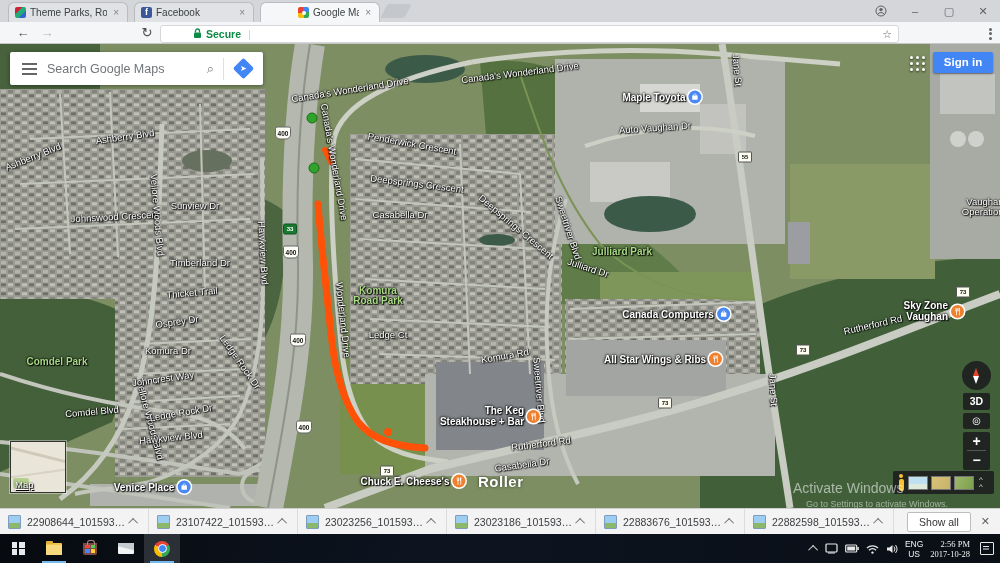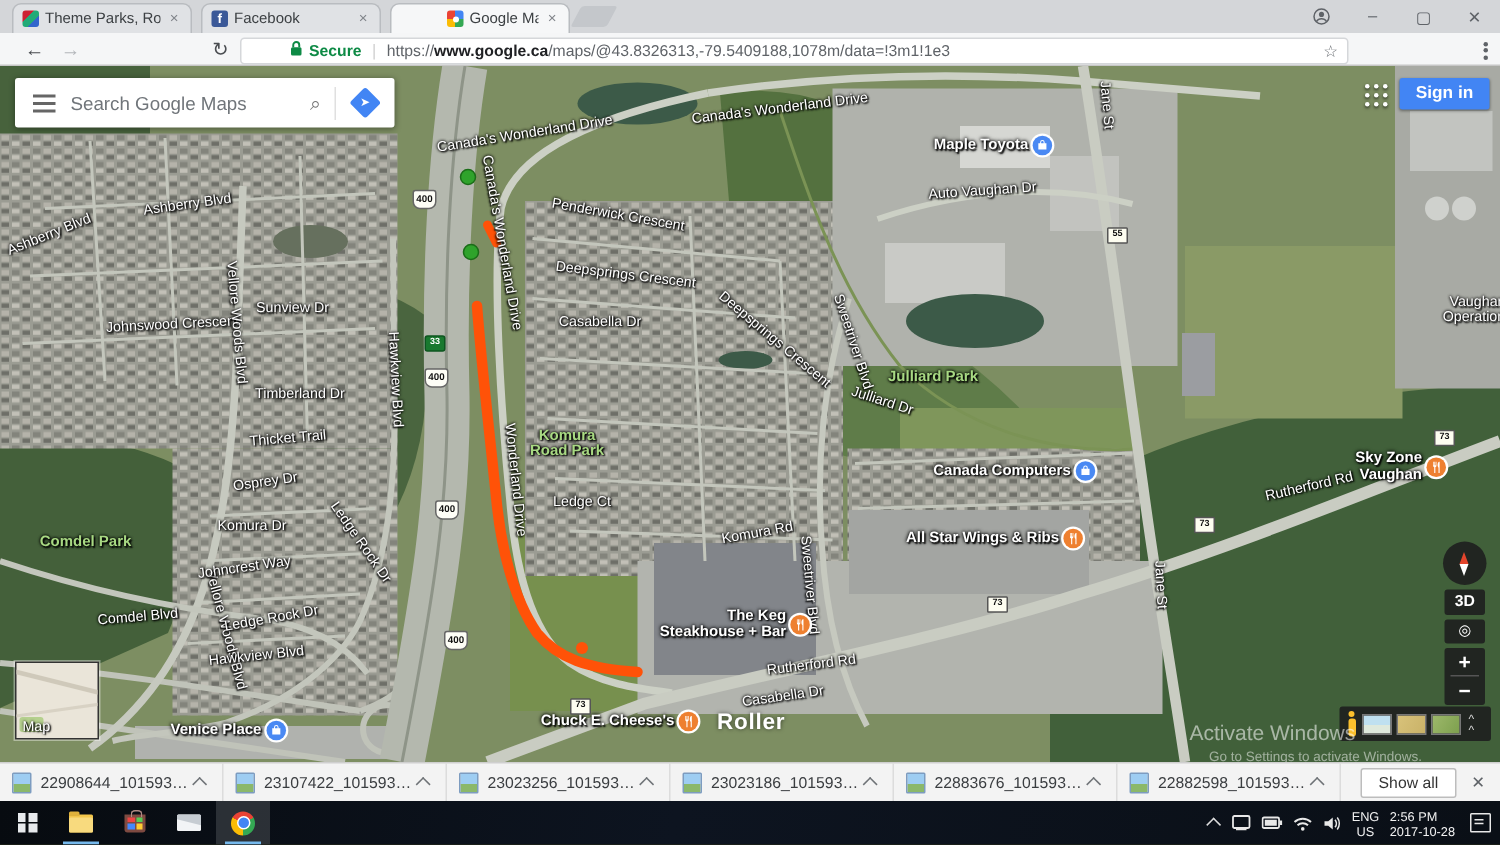--- a/index.html
+++ b/index.html
@@ -90,21 +90,21 @@
   #chev2{color:#ddd;font-size:8px;line-height:7px;margin-left:2px;text-align:center;}
   #attribution{position:absolute;left:650px;top:446px;width:350px;height:12px;background:rgba(30,30,30,.65);
                display:flex;align-items:center;gap:9px;padding:0 6px;box-sizing:border-box;}
   #attribution span{color:#f0f0f0;font-size:7.5px;white-space:nowrap;}
   #scalebar{width:42px;height:4px;border:1px solid #fff;border-top:none;}
   #map-inset{position:absolute;left:10px;top:397px;width:54px;height:50px;border:1px solid #333;box-shadow:0 0 0 1px rgba(255,255,255,.4);
              background:#eae5d9;overflow:hidden;}
   #map-inset .r1{position:absolute;left:-5px;top:12px;width:70px;height:3px;background:#cfc9ba;transform:rotate(14deg);}
   #map-inset .r2{position:absolute;left:-5px;top:30px;width:70px;height:2px;background:#d8d2c4;transform:rotate(-8deg);}
   #map-inset .gr{position:absolute;left:2px;bottom:4px;width:16px;height:10px;background:#b5d08e;border-radius:2px;}
-  #inset-label{position:absolute;left:4px;bottom:2px;color:#fff;font-size:9.5px;text-shadow:0 0 2px #000,1px 1px 1px #000;}
+  #inset-label{position:absolute;left:4px;bottom:2px;color:#fff;font-size:9.5px;text-shadow:0 0 2px #000,1px 1px 1px #000;text-decoration:underline;}
   #google-logo{position:absolute;left:478px;top:429px;color:#fff;font-size:15px;font-weight:bold;letter-spacing:.5px;
                text-shadow:0 0 3px rgba(0,0,0,.6);}
   #wm1{position:absolute;left:793px;top:436px;color:rgba(255,255,255,.55);font-size:14px;}
   #wm2{position:absolute;left:806px;top:455px;color:rgba(255,255,255,.5);font-size:9px;}
   
   #downloads{position:absolute;top:508px;left:0;width:1000px;height:26px;background:#f3f3f3;border-top:1px solid #cfcfcf;
              box-sizing:border-box;display:flex;align-items:center;}
   .dl-item{height:100%;width:149px;display:flex;align-items:center;padding:0 8px;box-sizing:border-box;border-right:1px solid #dcdcdc;}
   .dl-ico{width:11px;height:12px;background:linear-gradient(#9ecdf2 0 55%,#8bb86a 55%);border:1px solid #7d9cc0;border-radius:1px;flex:none;}
   .dl-name{font-size:10.5px;color:#3a3d40;margin:0 6px;white-space:nowrap;overflow:hidden;max-width:98px;flex:1;}
@@ -129,21 +129,21 @@
   #store-ico i:nth-child(3){background:#48f;}#store-ico i:nth-child(4){background:#fc3;}
   #mail-ico{width:16px;height:11px;background:#f2f4f6;position:relative;overflow:hidden;border-radius:1px;}
   #mail-ico:before{content:"";position:absolute;left:-3px;top:-7px;width:22px;height:12px;background:#c6ccd2;transform:rotate(14deg);}
   .chrome-ico{width:16px;height:16px;border-radius:50%;background:conic-gradient(from -60deg,#ea4335 0 120deg,#34a853 120deg 240deg,#fbbc05 240deg 360deg);
               display:flex;align-items:center;justify-content:center;}
   .chrome-ico i{width:7px;height:7px;border-radius:50%;background:#4285f4;border:1.5px solid #fff;}
   #tray{margin-left:auto;display:flex;align-items:center;gap:7px;padding-right:6px;color:#e8e8e8;}
   #tray svg{display:block;}
   .tray-chev{width:6px;height:6px;border-top:1.5px solid #ddd;border-left:1.5px solid #ddd;transform:rotate(45deg) translateY(2px);}
   .tray-txt{font-size:8.5px;line-height:10px;text-align:center;color:#f0f0f0;}
-  #clock{text-align:left;}
+  #clock{text-align:right;font-family:Liberation Serif, serif;}
   #action-ico{width:12px;height:11px;border:1.3px solid #e8e8e8;border-radius:1px;position:relative;margin-left:3px;}
   #action-ico:before{content:"";position:absolute;left:2px;top:2.5px;width:6px;height:1.2px;background:#e8e8e8;box-shadow:0 2.5px 0 #e8e8e8;}
 </style>
 </head>
 <body>
 
 <div id="tabstrip">
   <div class="tab" style="left:8px">
     <span class="fav park"></span>
     <span class="tab-title">Theme Parks, Roller Coas</span>
@@ -178,21 +178,20 @@
   <div class="navbtn" style="left:138px">↻</div>
   <div id="omnibox">
     <span id="lock">
       <svg width="9" height="11" viewBox="0 0 9 11">
           <rect x="1" y="4.5" width="7" height="5.5" rx="1" fill="#0d8a45"></rect>
           <path d="M2.5 4.5V3a2 2 0 0 1 4 0v1.5" fill="none" stroke="#0d8a45" stroke-width="1.3"></path>
         </svg>
     </span>
     <span id="secure-label">Secure</span>
     <span class="omni-sep">|</span>
-    <span id="url-text"><span>https://</span><b>www.google.ca</b><span>/maps/@43.8326313,-79.5409188,1078m/data=!3m1!1e3</span></span>
     <span id="star">☆</span>
   </div>
   <div id="menu-dots">
       <i></i>
       <i></i>
       <i></i>
     </div>
 </div>
 
 <div id="map">

